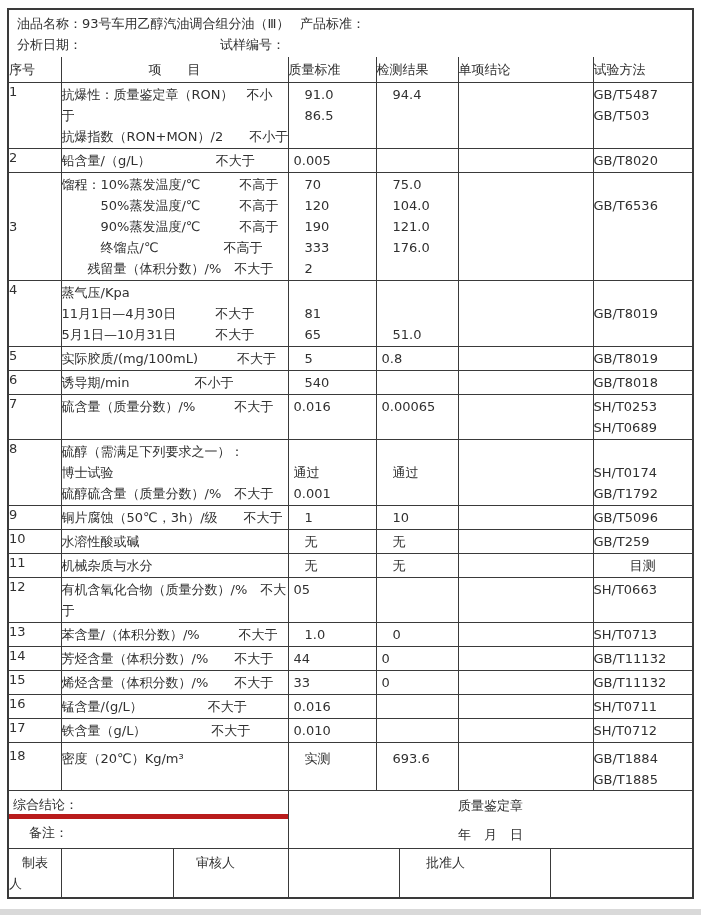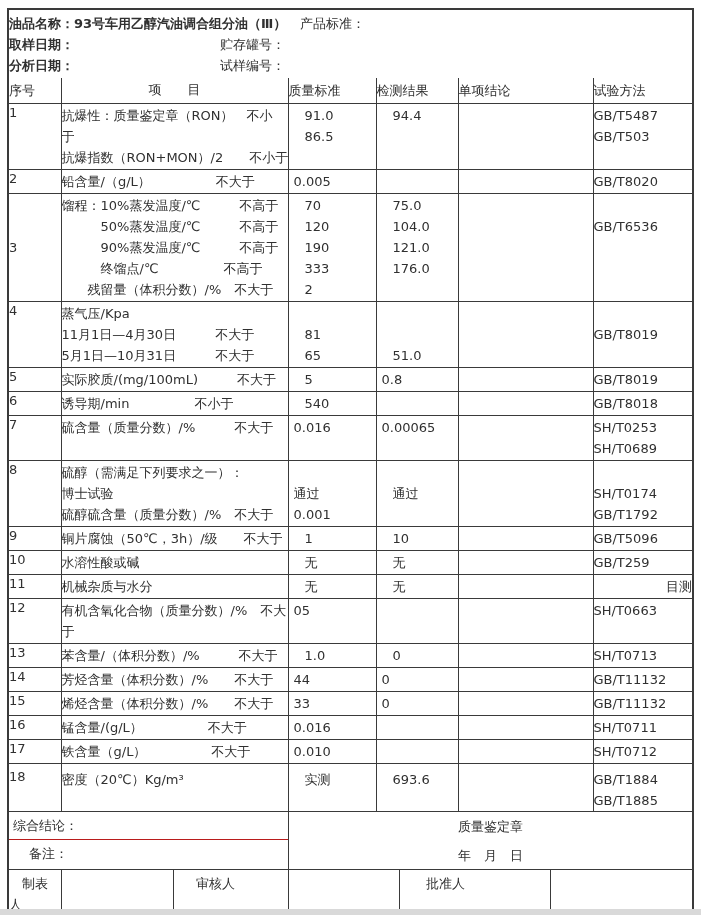--- a/index.html
+++ b/index.html
@@ -10,49 +10,49 @@
     font-family:"DejaVu Sans", sans-serif;
     font-size:13px; color:#303030;
   }
   .doc {
     position:absolute; left:7px; top:8px; width:687px;
     border:2px solid #3a3a3a; background:#fff;
   }
   
   .info { padding:3px 0 2px 0; }
   .info-line { position:relative; height:21px; line-height:21px; white-space:nowrap; }
-  .il { margin-left:0;font-weight:bold; }
+  .il { margin-left:8px; }
   .ir { position:absolute; top:0; }
   .ir.r1 { left:291px; }
   .ir.r23 { left:211px; }
   
   table.main { border-collapse:collapse; table-layout:fixed; width:100%; }
   table.main td, table.main th {
     border:1px solid #3a3a3a; padding:1px 0; vertical-align:top;
     font-weight:normal; overflow:hidden;
   }
   table.main tr > *:first-child { border-left:none; }
   table.main tr > *:last-child  { border-right:none; }
   table.main thead th { border-top:none; height:25px; line-height:23px; text-align:left; }
   .h-no   { padding-left:6px;margin-left:48px; }
-  .h-item { text-align:center !important;font-family:Liberation Mono, monospace; }
+  .h-item { text-align:center !important; }
   .h-std, .h-res, .h-con, .h-met { padding-left:6px; }
   .ln { height:21px; line-height:21px; white-space:nowrap; overflow:hidden; }
   .c-no   { padding-left:6px; }
   tr.v-mid .c-no { vertical-align:middle; }
   .c-item { padding-left:5px; }
   .c-std.a-c, .c-res.a-c { padding-left:16px; }
   .c-std.a-l, .c-res.a-l { padding-left:5px;margin-left:30px; }
   .c-met { padding-left:6px; }
-  .c-met.a-m { padding-left:0; text-align:right; }
+  .c-met.a-m { padding-left:0; text-align:center; }
   tr.tall td { padding-top:5px; padding-bottom:0; }
   
   .summary { display:grid; grid-template-columns:280px 1fr; }
   .sum-left { border-right:1px solid #3a3a3a; }
-  .concl { height:28px; line-height:27px; border-bottom:1px solid #b91c1c; padding-left:4px; }
+  .concl { height:28px; line-height:27px; border-bottom:5px solid #b91c1c; padding-left:4px; }
   .note  { height:29px; line-height:28px; padding-left:20px; }
   .stamp {
     display:flex; flex-direction:column; justify-content:center;
     align-items:center; gap:8px; line-height:21px;
   }
   
   .footer {
     display:grid; grid-template-columns:53px 112px 115px 111px 151px 1fr;
     border-top:1px solid #3a3a3a; height:49px;
   }
@@ -68,24 +68,20 @@
 <body>
 
 <div class="doc">
 
   <div class="info">
     <div class="info-line">
       <span class="il">油品名称：93号车用乙醇汽油调合组分油（Ⅲ）</span>
       <span class="ir r1">产品标准：</span>
     </div>
     <div class="info-line">
-      <span class="il">取样日期：</span>
-      <span class="ir r23">贮存罐号：</span>
-    </div>
-    <div class="info-line">
       <span class="il">分析日期：</span>
       <span class="ir r23">试样编号：</span>
     </div>
   </div>
 
   <table class="main">
     <colgroup>
       <col style="width:52px">
         <col style="width:227px">
         <col style="width:88px">

